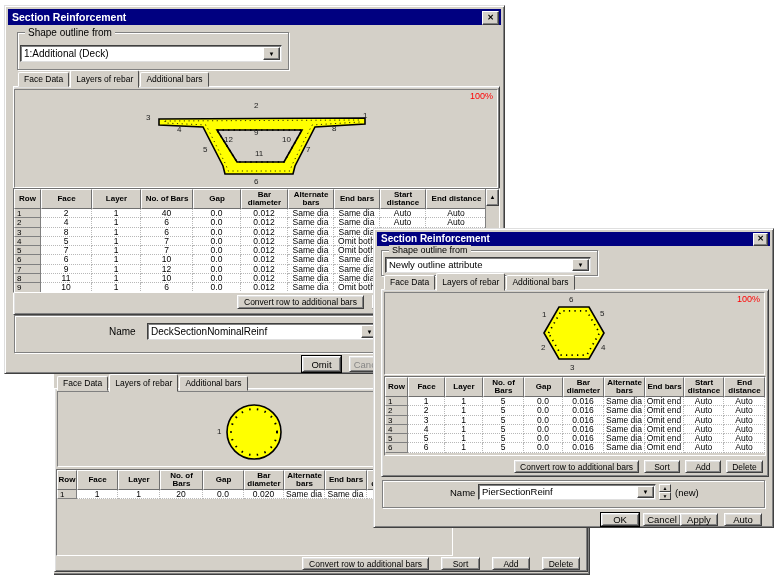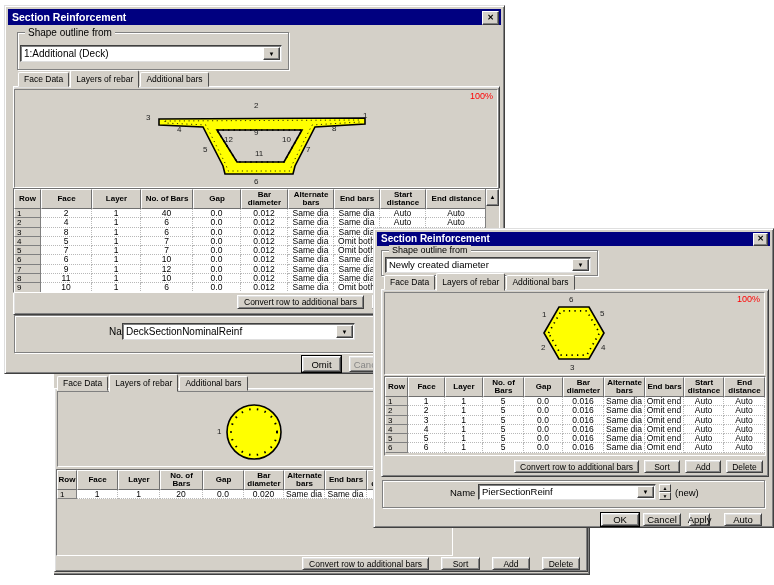--- a/index.html
+++ b/index.html
@@ -279,38 +279,38 @@
         <div class="vscroll">
           <div class="scr-up">▲</div>
         </div>
       </div>
     <div class="btnrow" style="left:232px;top:289px;gap:8px">
       <div class="btn small" style="height:14px;padding:0 6px">Convert row to additional bars</div>
       <div class="btn small" style="width:44px;height:14px">Sort</div>
     </div>
     <div class="groupbox" style="left:9px;top:309px;width:484px;height:38px"></div>
     <span class="label" style="left:104px;top:320px">Name</span>
-    <div class="combo" style="left:117px;top:317px;width:233px;height:17px">
+    <div class="combo" style="left:142px;top:317px;width:233px;height:17px">
       <div class="combo-text">DeckSectionNominalReinf</div>
       <div class="combo-btn">▼</div>
     </div>
     <div class="btn abs default" style="left:297px;top:350px;width:39px;height:16px">Omit</div>
     <div class="btn abs disabled" style="left:344px;top:350px;width:39px;height:16px">Cancel</div>
   </div>
 
   <div class="window" style="left:373px;top:228px;width:401px;height:300px;z-index:3">
     <div class="titlebar" style="height:14px;line-height:14px;font-size:10px">
       <span>Section Reinforcement</span>
       <div class="xbtn" style="width:13px;height:11px;line-height:10px;top:1px">✕</div>
     </div>
     <div class="groupbox" style="left:7px;top:21px;width:217px;height:26px">
       <span class="group-label" style="font-size:9px">Shape outline from</span>
     </div>
     <div class="combo" style="left:11px;top:28px;width:206px;height:16px">
-      <div class="combo-text" style="font-size:9.5px;line-height:12px">Newly created diameter</div>
+      <div class="combo-text" style="font-size:9.5px;line-height:12px">Newly outline attribute</div>
       <div class="combo-btn">▼</div>
     </div>
     <div class="tabbar" style="left:10px;top:44px">
       <div class="tab">Face Data</div>
       <div class="tab active">Layers of rebar</div>
       <div class="tab">Additional bars</div>
     </div>
     <div class="tabpanel" style="left:7px;top:60px;width:388px;height:188px"></div>
     <div class="drawpanel" style="left:10px;top:63px;width:381px;height:83px">
       <span class="zoomlabel">100%</span>
@@ -423,17 +423,17 @@
       <div class="combo-text" style="font-size:9.5px;line-height:12px">PierSectionReinf</div>
       <div class="combo-btn">▼</div>
     </div>
     <div class="spinner" style="left:285px;top:255px">
       <div class="spin-up">▲</div>
       <div class="spin-down">▼</div>
     </div>
     <span class="label" style="left:301px;top:258px;font-size:9.5px">(new)</span>
     <div class="btn abs default" style="left:227px;top:284px;width:38px;height:13px">OK</div>
     <div class="btn abs" style="left:269px;top:284px;width:38px;height:13px">Cancel</div>
-    <div class="btn abs" style="left:315px;top:284px;width:21px;height:13px">Apply</div>
+    <div class="btn abs" style="left:306px;top:284px;width:38px;height:13px">Apply</div>
     <div class="btn abs" style="left:350px;top:284px;width:38px;height:13px">Auto</div>
   </div>
 
 </div>
 
 </body></html>

